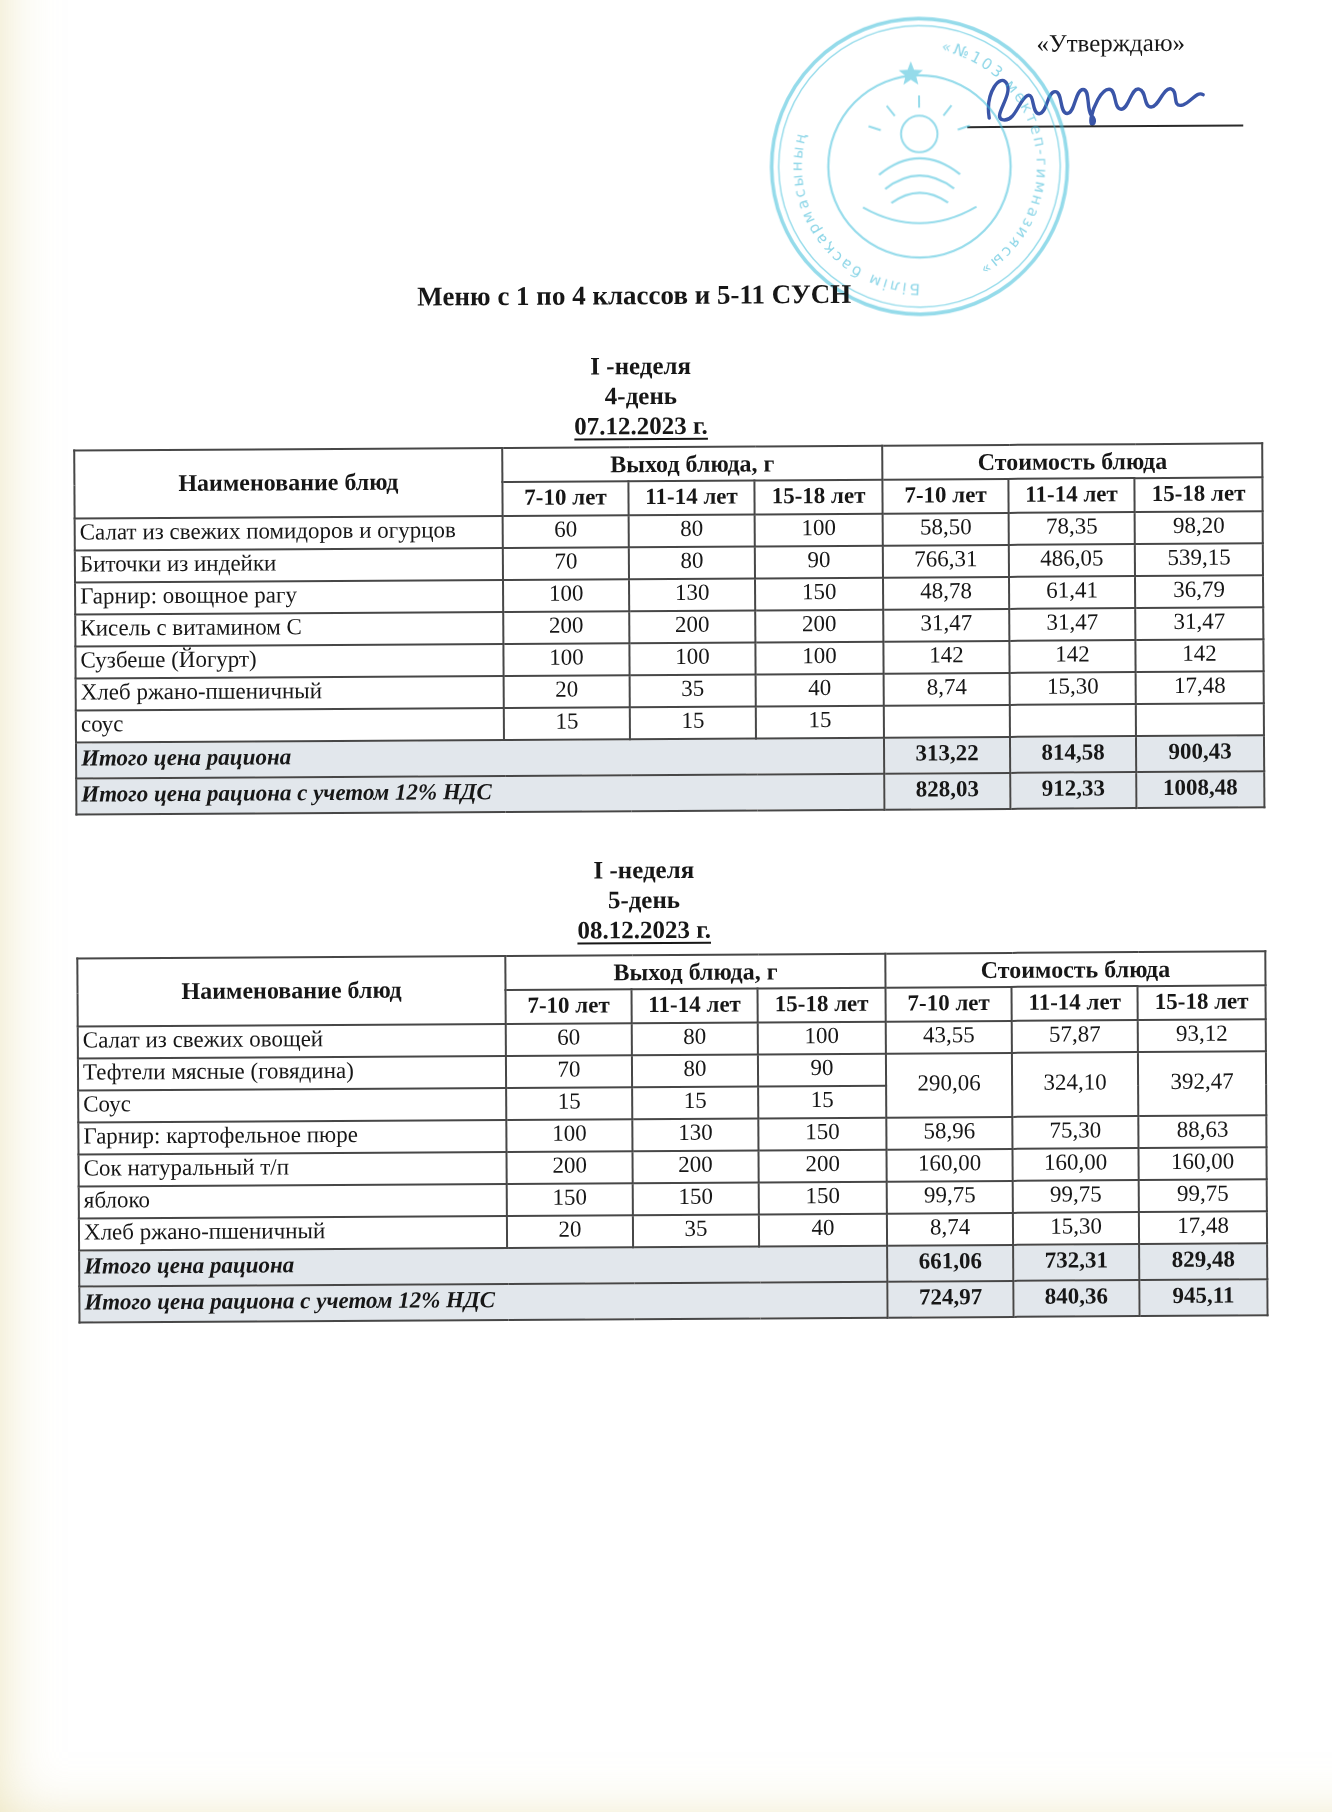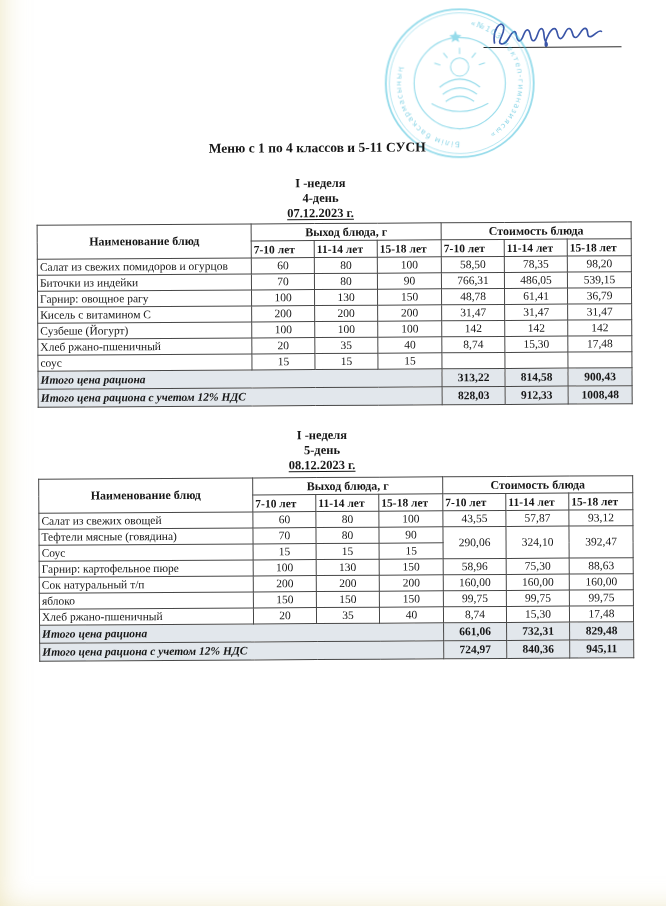--- a/index.html
+++ b/index.html
@@ -32,33 +32,34 @@
   
   table.menu{position:absolute;left:38px;width:594px;border-collapse:collapse;table-layout:fixed;
              font-size:11.5px;background:#fff;}
   #table-1{top:223px;}
   #table-2{top:477px;}
   table.menu th,table.menu td{border:1px solid #474747;padding:0 2px;line-height:1.08;
              overflow:hidden;white-space:nowrap;}
   table.menu thead tr{height:17px;}
   table.menu tbody tr{height:16px;}
   th.h{font-weight:bold;font-size:12px;text-align:center;}
-  th.h-age{font-weight:bold;font-size:11.5px;text-align:left;}
+  th.h-age{font-weight:bold;font-size:11.5px;text-align:center;}
   td.c-dish{text-align:left;padding-left:5px;}
   td.c-num{text-align:center;}
   tr.total-row td{background:#e2e7ec;font-weight:bold;height:17px;}
   td.c-total-label{font-style:italic;text-align:left;padding-left:6px;}
 </style>
 </head>
 <body>
 
 <div class="page">
   <div class="scan">
 
     <div class="approval">
+      <div>«Утверждаю»</div>
       <div class="sig-wrap">
         <svg width="122" height="34" viewBox="0 0 122 34">
           <path d="M7 26 C5 13 13 3 16 9 C19 15 8 26 14 27 C20 28 22 17 26 15 C30 13 28 24 32 24 C36 24 36 13 40 13 C44 13 42 24 46 24 C50 24 50 12 54 12 C58 12 55 23 59 26 C61 29 57 32 58 26 C59 21 63 12 67 12 C71 12 69 22 73 22 C77 22 78 11 82 12 C86 13 84 21 88 21 C92 21 94 11 98 12 C102 13 98 22 104 20 C108 18.5 111 13 114 15" fill="none" stroke="#3a55a8" stroke-width="1.7" stroke-linecap="round"></path>
         </svg>
         <div class="sig-line"></div>
       </div>
     </div>
 
     <svg class="stamp" viewBox="0 0 156 156">
       <defs>

